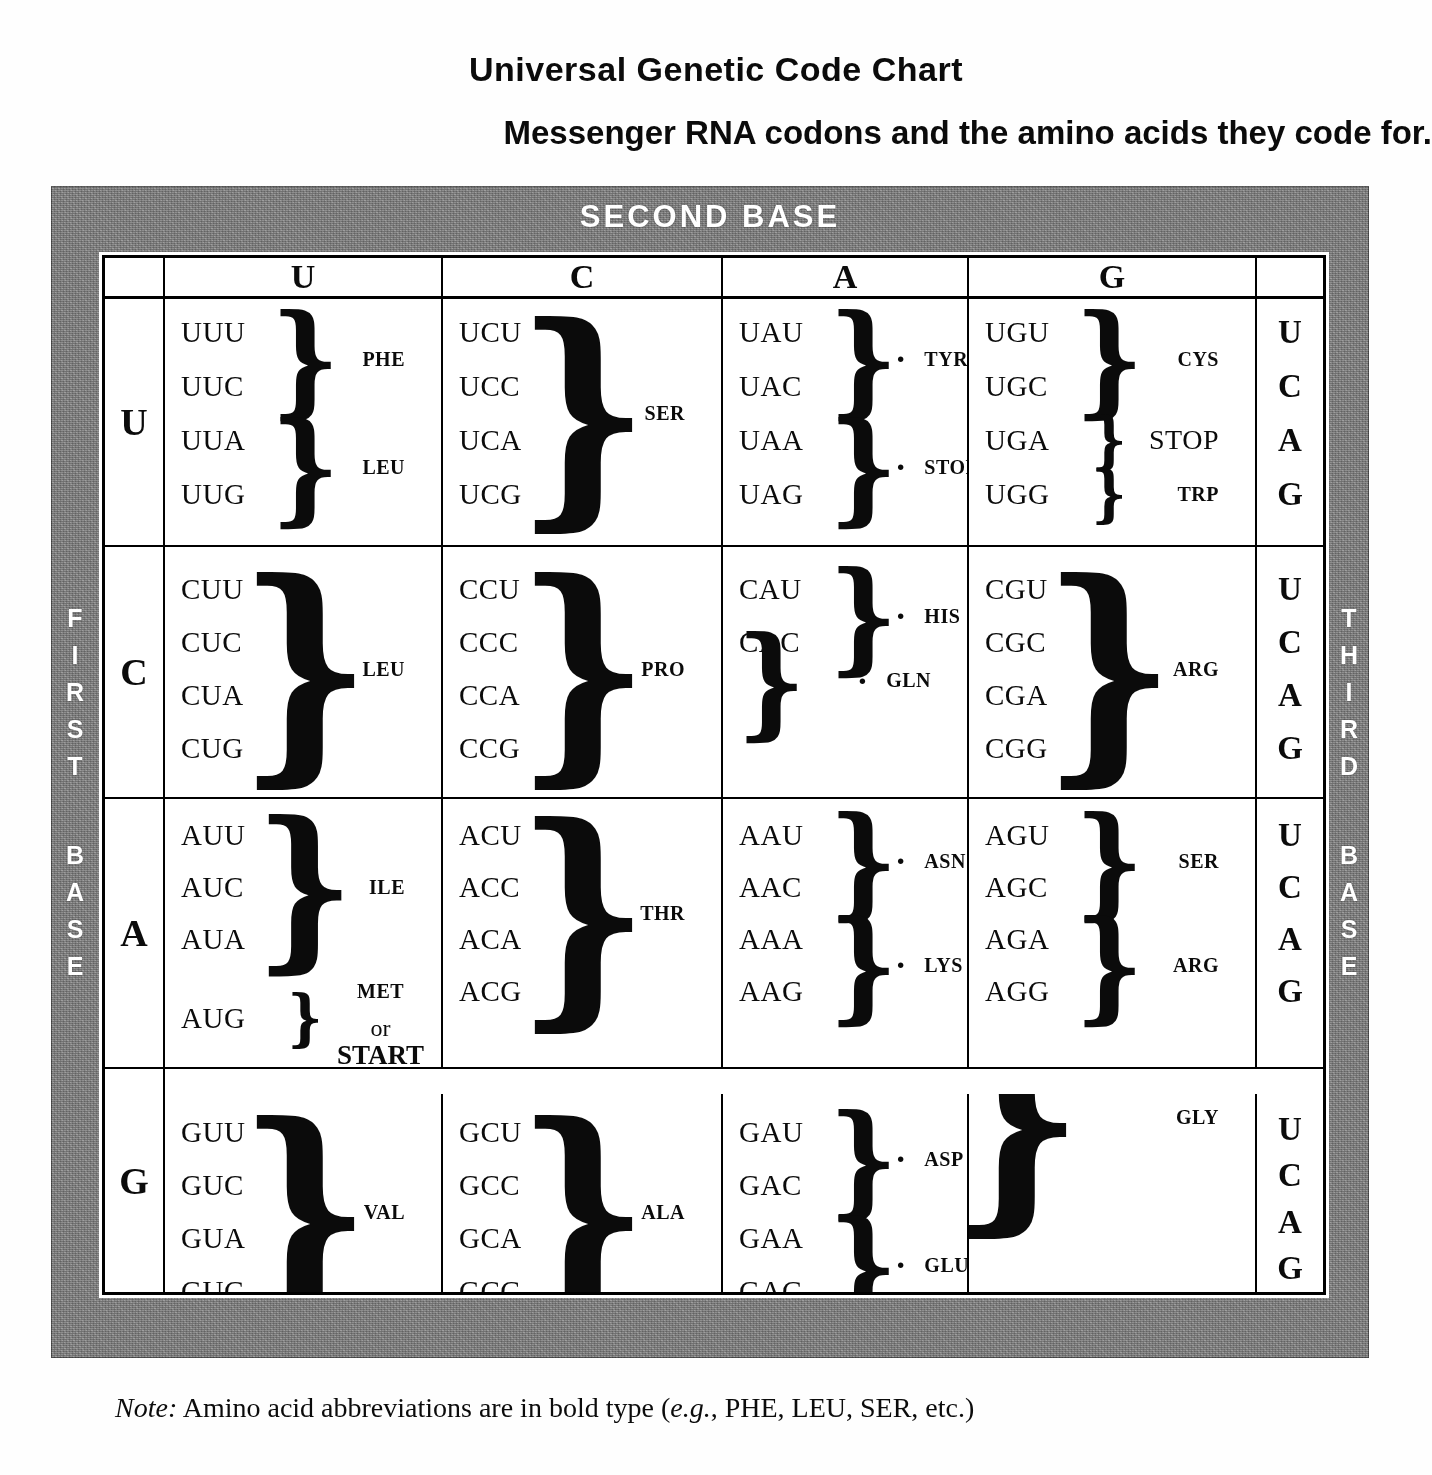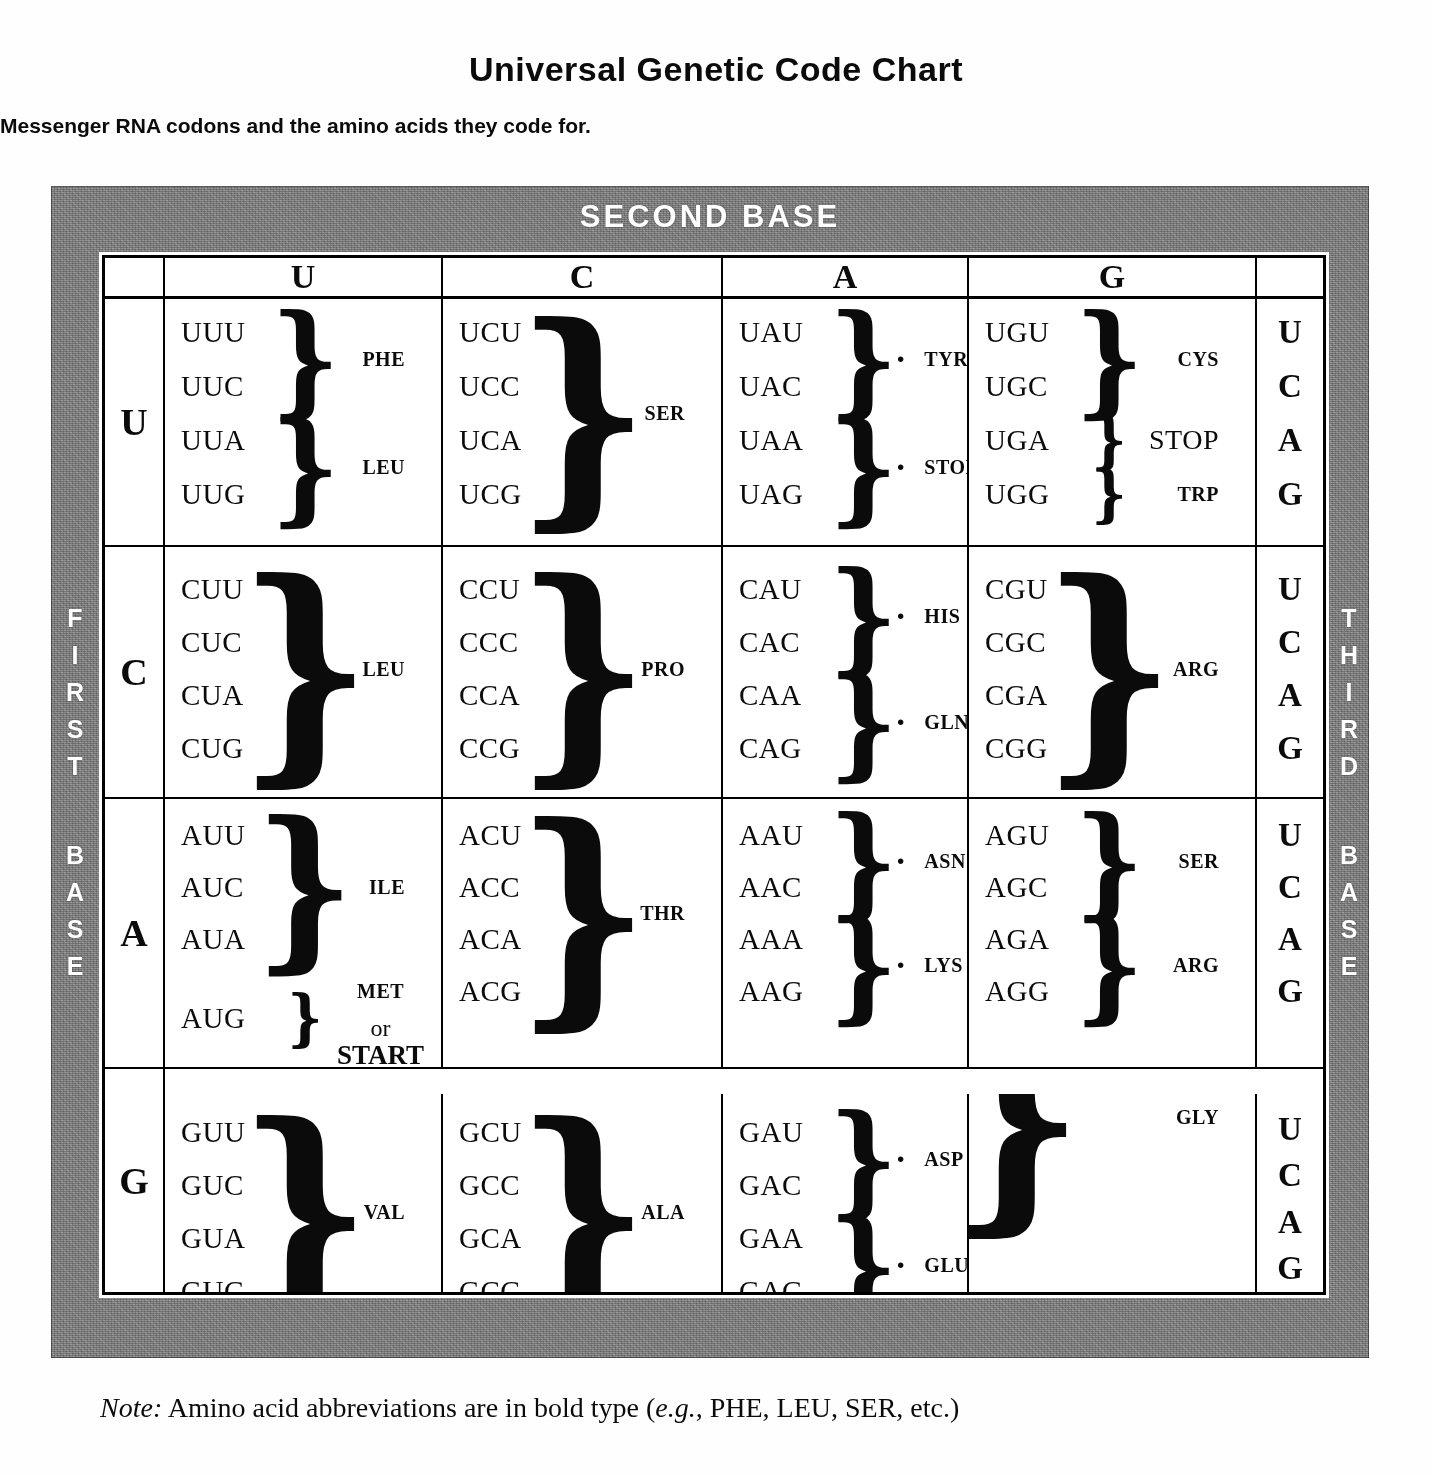--- a/index.html
+++ b/index.html
@@ -7,22 +7,22 @@
     width:1432px;height:1475px;position:relative;overflow:hidden;
     background:#fefefe;color:#0b0b0b;
     font-family:"Liberation Serif",serif;
   }
   .page-title{
     position:absolute;top:50px;left:0;width:100%;text-align:center;
     font-family:"Liberation Sans",sans-serif;font-weight:bold;font-size:34px;
     letter-spacing:.5px;
   }
   .page-subtitle{
-    position:absolute;top:114px;left:0;width:100%;text-align:left;
-    font-family:"Liberation Sans",sans-serif;font-weight:bold;font-size:21px;
+    position:absolute;top:114px;left:0;width:100%;text-align:right;
+    font-family:"Liberation Sans",sans-serif;font-weight:bold;font-size:33px;
   }
   
   .frame{
     position:absolute;left:51px;top:186px;width:1318px;height:1172px;
     background-color:#8f8f8f;
     background-image:
       repeating-linear-gradient(0deg, rgba(0,0,0,.20) 0 1px, transparent 1px 2px),
       repeating-linear-gradient(90deg, rgba(0,0,0,.14) 0 1px, transparent 1px 3px),
       repeating-linear-gradient(45deg, rgba(255,255,255,.14) 0 1px, transparent 1px 4px);
     box-shadow:inset 0 0 0 1px rgba(0,0,0,.35);
@@ -91,21 +91,21 @@
   .b4{font-size:236px;}
   .amino-area{margin-left:auto;padding-right:36px;display:flex;align-items:center;}
   .dot{font-size:34px;line-height:0;margin-right:18px;font-weight:bold;}
   .amino{font-weight:bold;font-size:20px;letter-spacing:.5px;white-space:nowrap;}
   .amino.reg{font-weight:normal;font-size:28px;}
   .amino-col{display:flex;flex-direction:column;align-items:center;}
   .amino-col .amino-line1{height:52px;display:flex;align-items:center;}
   .amino-col .or{font-size:24px;height:22px;display:flex;align-items:center;}
   .amino-col .amino2{font-weight:bold;font-size:27px;height:32px;display:flex;align-items:center;}
   .note{
-    position:absolute;top:1392px;left:100px;font-size:28px;white-space:nowrap;
+    position:absolute;top:1392px;left:115px;font-size:28px;white-space:nowrap;
   }
   .note .it{font-style:italic;}
 </style>
 </head>
 <body>
 
 <div class="page-title">Universal Genetic Code Chart</div>
 <div class="page-subtitle">Messenger RNA codons and the amino acids they code for.</div>
 
 <div class="frame">
@@ -305,24 +305,20 @@
             </div>
             <div class="bracebox">
               <div class="brace b2">}</div>
             </div>
             <div class="amino-area">
               <div class="dot">·</div>
               <div class="amino">HIS</div>
             </div>
           </div>
           <div class="group">
-            <div class="codon-stack">
-              <div class="codon">CAA</div>
-              <div class="codon">CAG</div>
-            </div>
             <div class="bracebox">
               <div class="brace b2">}</div>
             </div>
             <div class="amino-area">
               <div class="dot">·</div>
               <div class="amino">GLN</div>
             </div>
           </div>
         </div>
         <div class="cell codon-cell r1">

